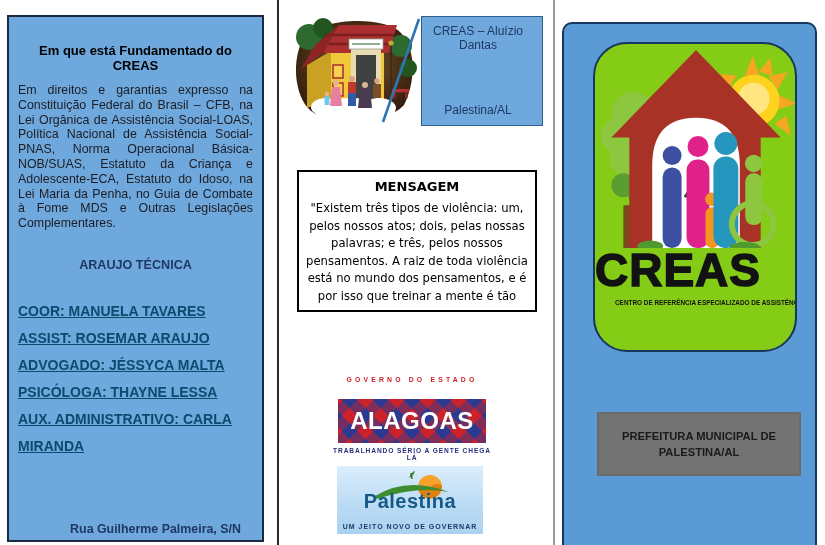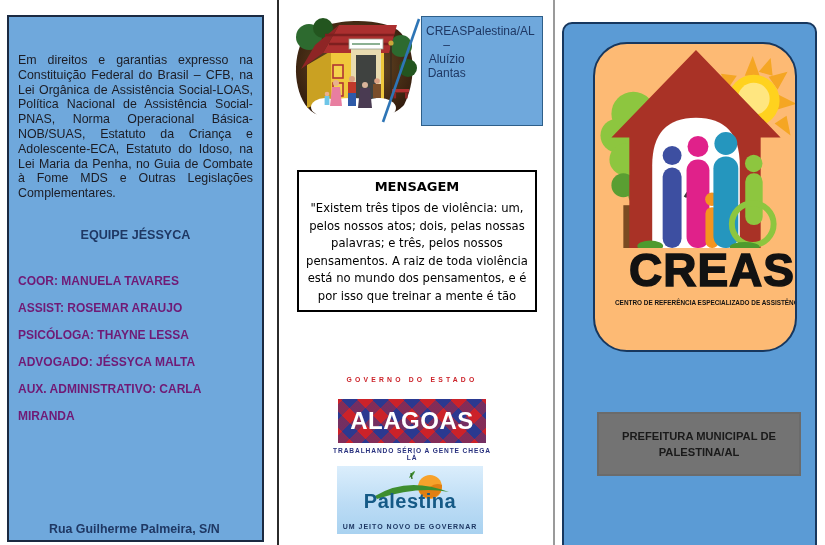--- a/index.html
+++ b/index.html
@@ -22,33 +22,33 @@
   }
   .lp-title { font-size:13px; font-weight:bold; color:#000; text-align:center; }
   .lp-body {
     margin-top:10px; font-size:12.4px; line-height:14.8px; color:#1c1c24;
     text-align:justify;
   }
   .lp-team-title {
     margin-top:27px; text-align:center; font-size:12.6px; font-weight:bold; color:#1f3864;
   }
   .lp-team { margin-top:26px; }
-  .lp-team div { font-size:12px; font-weight:bold; color:#701a75; line-height:27px; }
+  .lp-team div { font-size:14px; font-weight:bold; color:#0c4a6e; line-height:27px;text-decoration:underline; }
   .lp-address {
-    position:absolute; left:0; right:0; bottom:3px; text-align:left;
+    position:absolute; left:0; right:0; bottom:3px; text-align:center;
     font-size:12.4px; font-weight:bold; color:#1f3864; line-height:15px;padding-left:40px;
   }
 
   
   .house-illo { position:absolute; left:289px; top:13px; width:130px; height:115px; }
   .callout-line { position:absolute; left:375px; top:14px; width:50px; height:112px; }
   .callout-box {
     position:absolute; left:421px; top:16px; width:122px; height:110px;
     background:#6fa8dc; border:1px solid #2e5f8a;
-    display:flex; flex-direction:row; justify-content:space-between;
+    display:flex; flex-direction:column; justify-content:space-between;
     padding:7px 12px 8px 4px; text-align:center;
     font-size:12px; color:#1f3864; line-height:14px;
   }
   .mensagem-box {
     position:absolute; left:297px; top:170px; width:240px; height:142px;
     background:#fff; border:2px solid #000; text-align:center;
     font-family:"DejaVu Sans", sans-serif; padding-top:7px;
   }
   .mensagem-title { font-size:13px; font-weight:bold; color:#000; }
   .mensagem-body { margin:6px 6px 0 6px; font-size:11.6px; line-height:17.6px; color:#000; }
@@ -80,22 +80,22 @@
     font-size:7px; font-weight:bold; letter-spacing:1px; color:#1f3864;
   }
 
   
   .right-panel {
     position:absolute; left:562px; top:22px; width:255px; height:560px;
     background:#5b9bd5; border:2px solid #17375e; border-radius:10px;
   }
   .logo-card {
     position:absolute; left:29px; top:18px; width:204px; height:310px;
-    background:#fdba74; border:2px solid #17375e; border-radius:34px;
-    overflow:hidden; text-align:right;
+    background:#84cc16; border:2px solid #17375e; border-radius:34px;
+    overflow:hidden; text-align:left;
   }
   .logo-art { display:block; width:200px; height:204px; margin:0 auto; }
   .logo-word {
     margin-top:-4px; font-size:46px; font-weight:bold; letter-spacing:1px; color:#121212;
     -webkit-text-stroke:1.5px #121212; line-height:52px;
   }
   .logo-sub {
     margin-top:2px; font-size:8px; font-weight:bold; color:#121212; white-space:nowrap;
     transform:scaleX(.8); transform-origin:center;
   }
@@ -106,27 +106,28 @@
     font-size:11.2px; font-weight:bold; color:#1a1a1a; line-height:16px; text-align:center;
   }
 </style>
 </head>
 <body>
 
 <div class="fold fold-1"></div>
 <div class="fold fold-2"></div>
 
 <div class="left-panel">
+  <div class="lp-title">Em que está Fundamentado do CREAS</div>
   <div class="lp-body">Em direitos e garantias expresso na Constituição Federal do Brasil – CFB, na Lei Orgânica de Assistência Social-LOAS, Política Nacional de Assistência Social-PNAS, Norma Operacional Básica-NOB/SUAS, Estatuto da Criança e Adolescente-ECA, Estatuto do Idoso, na Lei Maria da Penha, no Guia de Combate à Fome MDS e Outras Legislações Complementares.</div>
-  <div class="lp-team-title">EQUIPE JÉSSYCA</div>
+  <div class="lp-team-title">ARAUJO TÉCNICA</div>
   <div class="lp-team">
     <div>COOR: MANUELA TAVARES</div>
     <div>ASSIST: ROSEMAR ARAUJO</div>
+    <div>ADVOGADO: JÉSSYCA MALTA</div>
     <div>PSICÓLOGA: THAYNE LESSA</div>
-    <div>ADVOGADO: JÉSSYCA MALTA</div>
     <div>AUX. ADMINISTRATIVO: CARLA MIRANDA</div>
   </div>
   <div class="lp-address">
     <div>Rua Guilherme Palmeira, S/N</div>
   </div>
 </div>
 
 <svg class="house-illo" viewBox="0 0 130 115">
   <defs>
     <radialGradient id="gbg" cx="50%" cy="45%" r="65%">

